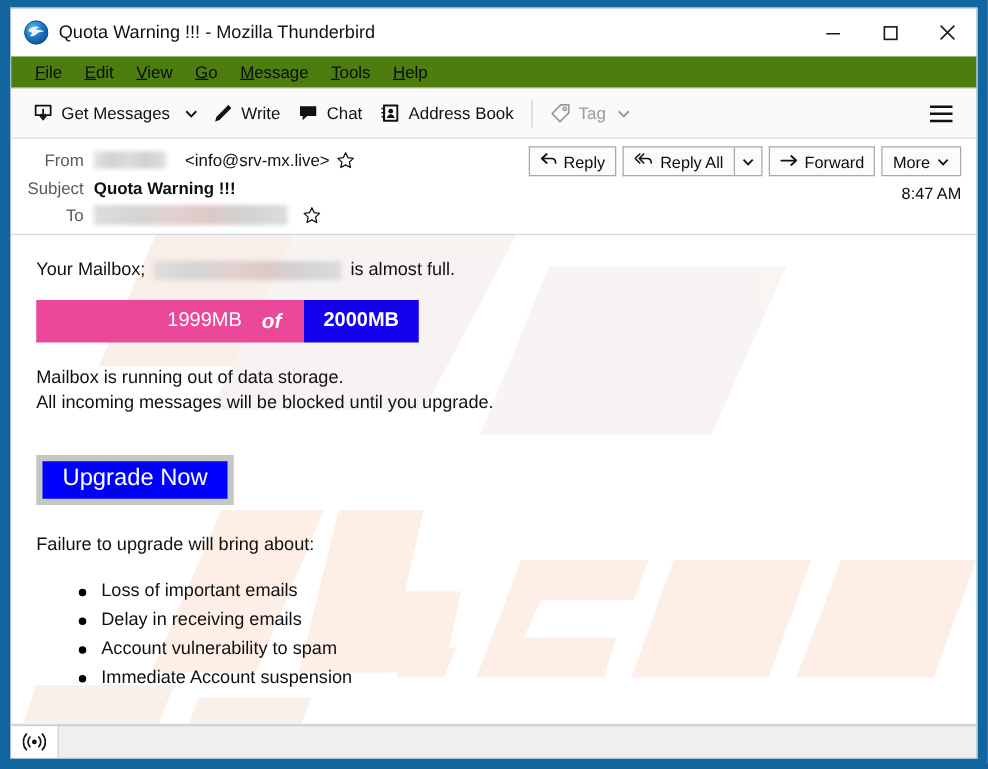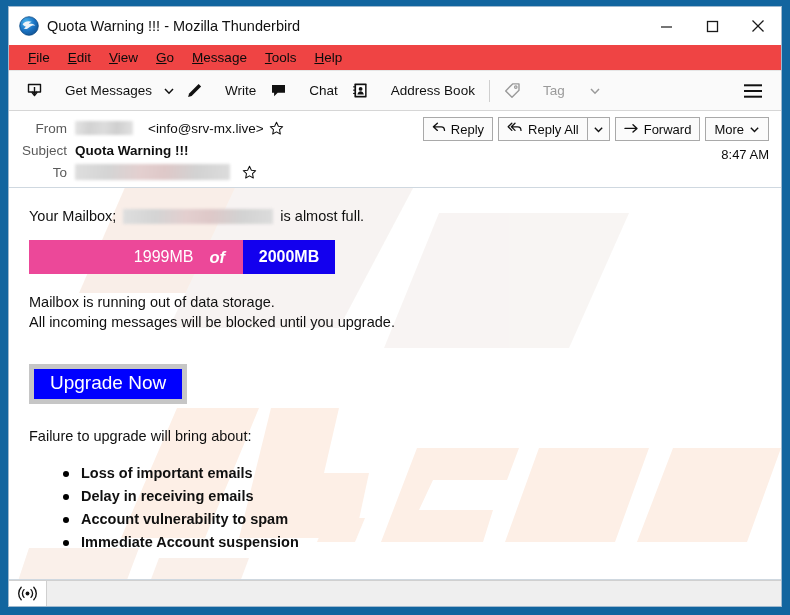--- a/index.html
+++ b/index.html
@@ -58,21 +58,21 @@
     display: flex; align-items: center; justify-content: center;
     background: transparent;
     border: none;
     cursor: default;
   }
   .winbtn svg { display: block; }
 
   
   #menubar {
     height: 26px;
-    background: #ef4444;
+    background: #4d7c0f;
     display: flex;
     align-items: center;
     padding-left: 10px;
     flex: none;
     border-bottom: 1px solid #e6e6e6;
   }
   .menuitem {
     font-size: 13.5px;
     color: #0b0b0b;
     padding: 2px 9px;
@@ -86,21 +86,21 @@
     background: #fafafa;
     border-bottom: 1px solid #d6d6d6;
     display: flex;
     align-items: center;
     padding: 0 10px;
     flex: none;
   }
   .tbitem {
     display: flex;
     align-items: center;
-    gap: 22px;
+    gap: 6px;
     padding: 4px 7px;
     font-size: 13.5px;
     color: #101010;
     white-space: nowrap;
   }
   .tbitem.disabled { color: #9a9a9a; }
   .tbicon { display: flex; align-items: center; }
   .tbsep {
     width: 1px; height: 22px;
     background: #cfcfcf;
@@ -282,21 +282,21 @@
     display: block;
   }
 
   #failure-line { margin-bottom: 16px; line-height: 20px; }
 
   #bullets {
     list-style: none;
     margin-left: 34px;
   }
   #bullets li {
-    font-weight: bold;
+    font-weight: normal;
     font-size: 14.5px;
     line-height: 23px;
     position: relative;
     padding-left: 18px;
   }
   #bullets li::before {
     content: "";
     position: absolute;
     left: 0; top: 9px;
     width: 6px; height: 6px;

